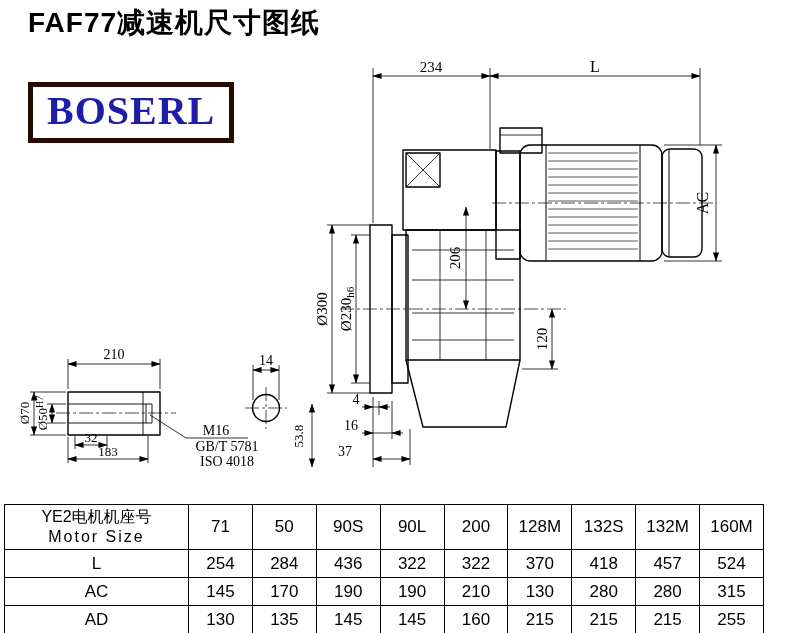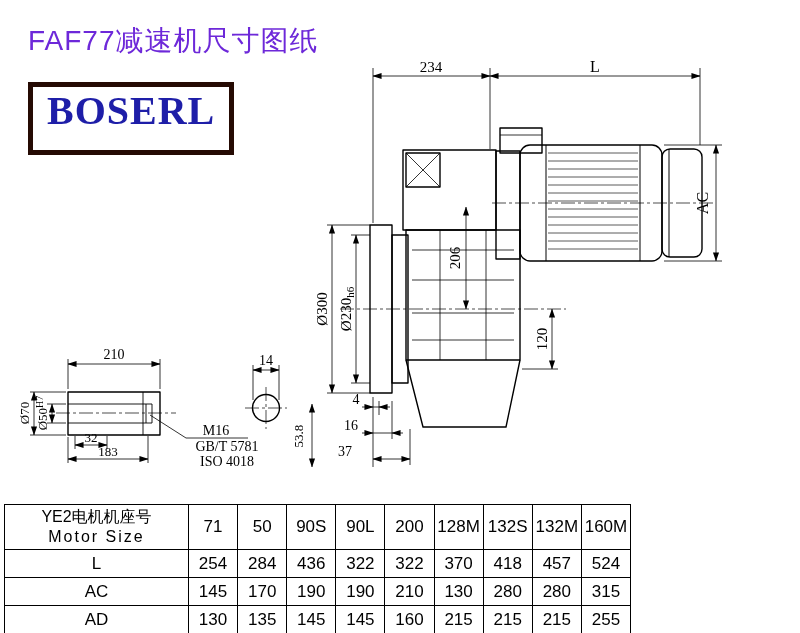--- a/index.html
+++ b/index.html
@@ -1,25 +1,25 @@
 <!DOCTYPE html>
 <html><head>
 <meta charset="utf-8">
 <style>
   html,body{margin:0;padding:0;background:#fff;}
   .page{position:relative;width:800px;height:633px;background:#ffffff;overflow:hidden;
         font-family:"Liberation Sans",sans-serif;color:#000;}
-  .title{position:absolute;left:28px;top:22px;font-size:28px;font-weight:normal;
-         color:#6d28d9;letter-spacing:1px;}
+  .title{position:absolute;left:28px;top:4px;font-size:28px;font-weight:bold;
+         color:#000000;letter-spacing:1px;}
   .logo{position:absolute;left:28px;top:82px;border:5px solid #250a03;background:#fff;
-        padding:0 14px 16px 14px;z-index:5;}
+        padding:0 14px 4px 14px;z-index:5;}
   .logo-text{font-family:"Liberation Serif",serif;font-size:40px;font-weight:bold;
              color:#1e1ea8;letter-spacing:1px;}
   svg.drawing{position:absolute;left:0;top:55px;}
-  table.dims{position:absolute;left:4px;top:504px;width:627px;border-collapse:collapse;
+  table.dims{position:absolute;left:4px;top:504px;width:760px;border-collapse:collapse;
              table-layout:fixed;text-align:center;font-size:17px;background:#fff;}
   table.dims td{border:1.6px solid #000;padding:0;height:27px;vertical-align:middle;}
   table.dims tr.hdr td{height:44px;}
   col.c0{width:184px;}
   .hdr-cn{font-size:16px;line-height:20px;}
   .hdr-en{font-size:16px;line-height:20px;letter-spacing:2px;}
 </style>
 </head>
 <body>
 

